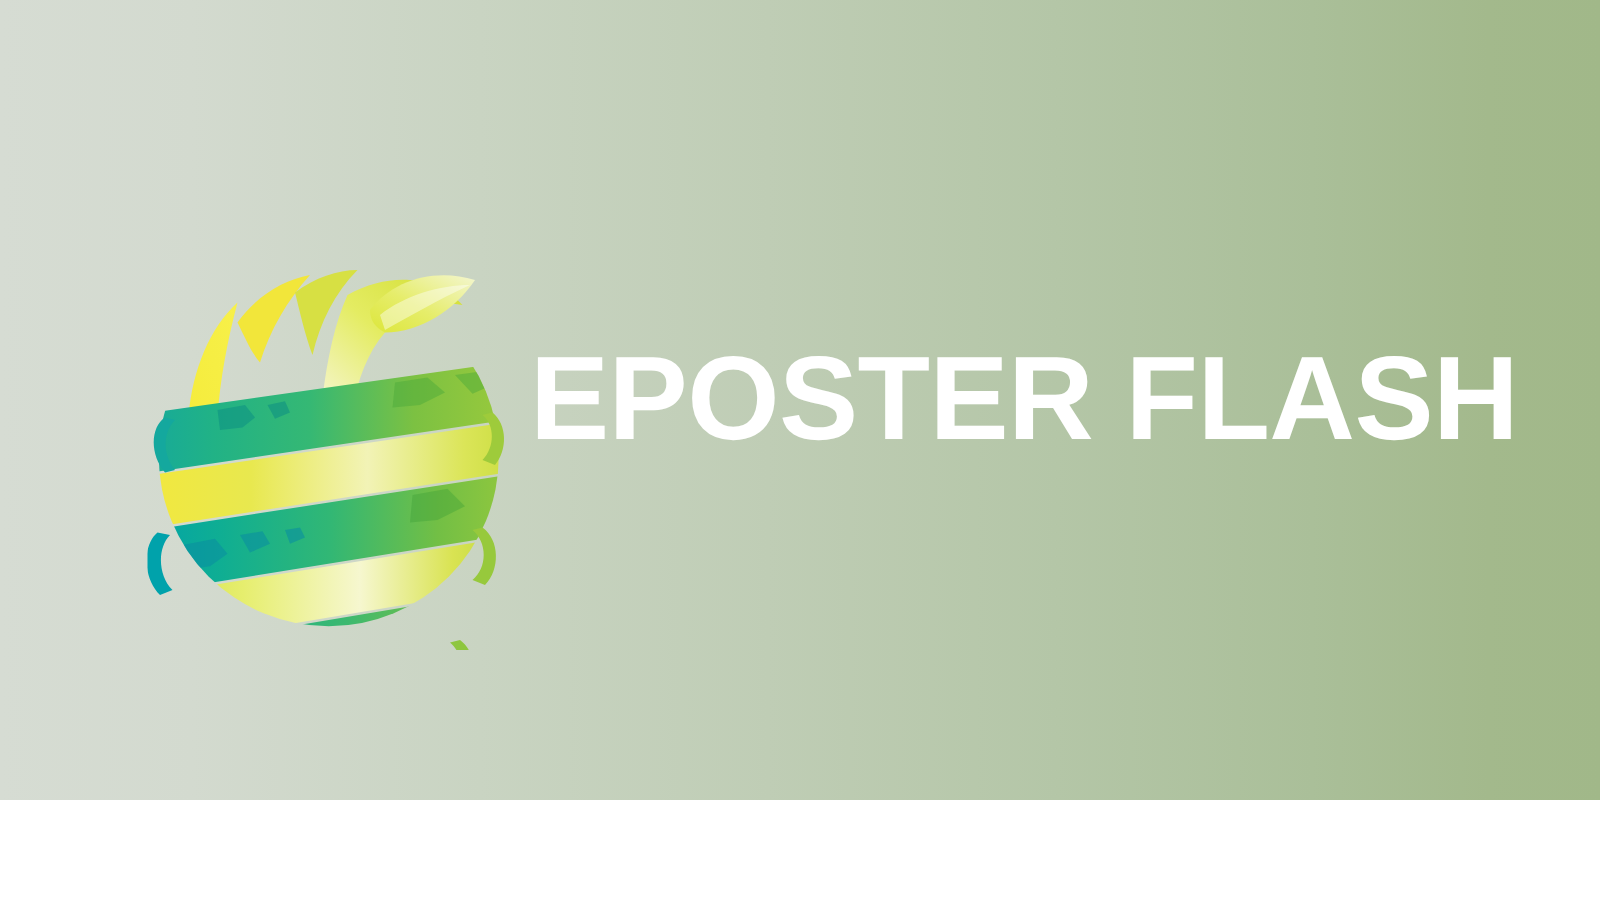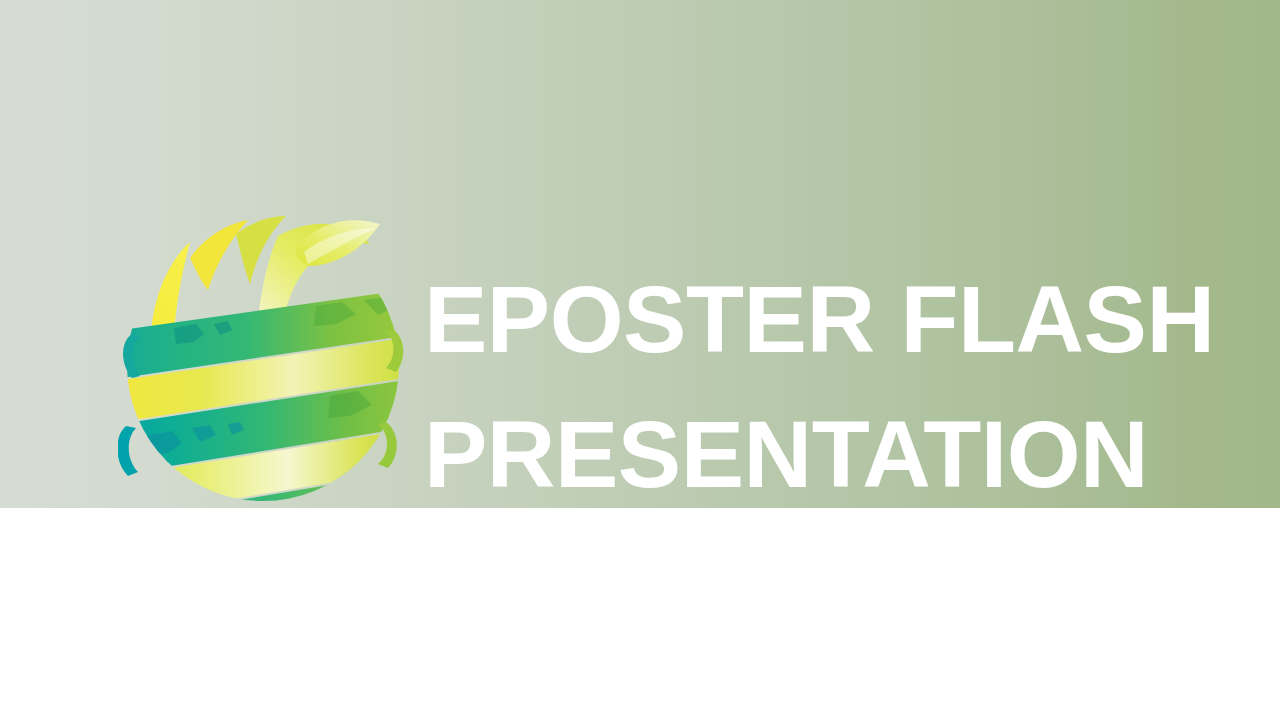--- a/index.html
+++ b/index.html
@@ -9,21 +9,21 @@
     height: 720px;
     overflow: hidden;
   }
   body {
     font-family: "Liberation Sans", sans-serif;
   }
 
   #slide {
     position: relative;
     width: 1280px;
-    height: 508px;
+    height: 640px;
     background: linear-gradient(90deg,
         #d6dcd3 0%,
         #d3dacf 12%,
         #c9d4c2 30%,
         #bfcdb5 48%,
         #b4c6a7 66%,
         #aabf99 82%,
         #a3b98c 93%,
         #a1b889 100%);
     overflow: hidden;
@@ -213,16 +213,15 @@
                  C 192 504, 122 496, 84 462
                  C 72 458, 60 454, 52 452 Z" fill="#57b848"></path>
         <path d="M66 466 C 100 504, 172 512, 218 490
                  C 182 500, 120 492, 88 468 Z" fill="#a6ce39"></path>
       </g>
     </svg>
   </div>
 
   <div id="title-block">
     <div class="title-line">EPOSTER FLASH</div>
-    <div class="title-line">PRESENTATION</div>
   </div>
 
 </div>
 
 </body></html>

